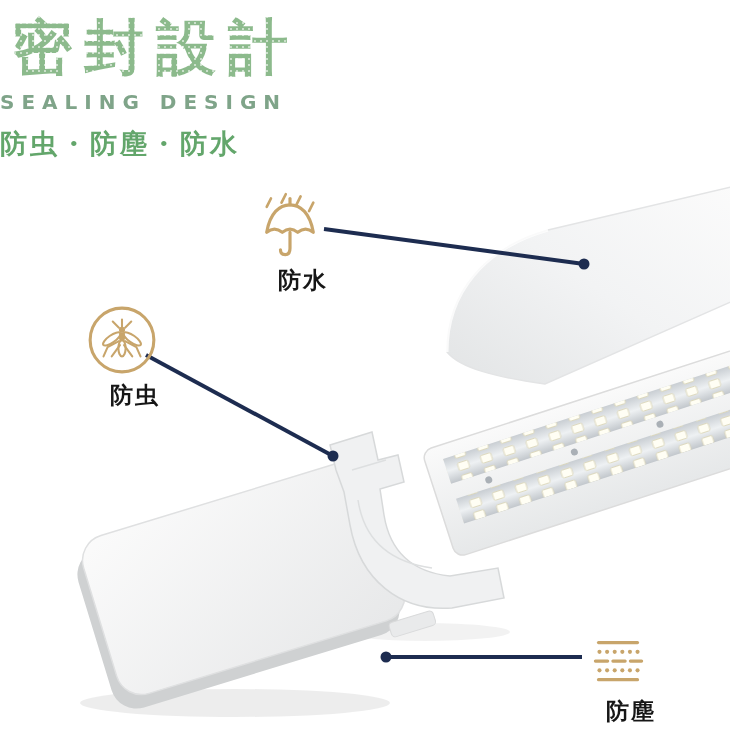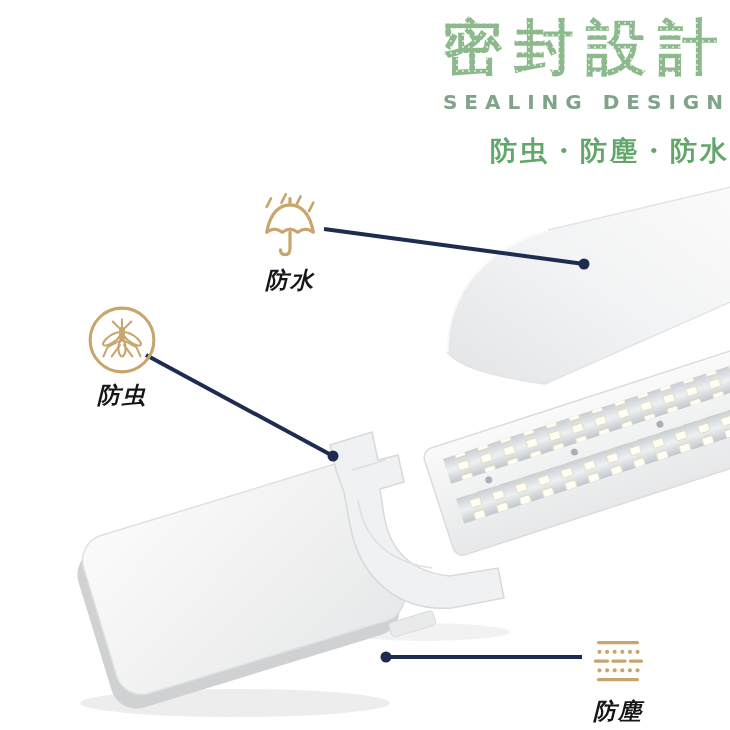--- a/index.html
+++ b/index.html
@@ -7,41 +7,41 @@
   body {
     font-family:"DejaVu Sans","Liberation Sans",sans-serif;
     width:730px; height:730px; overflow:hidden;
   }
   .canvas {
     position:relative; width:730px; height:730px;
     background:#ffffff; overflow:hidden;
   }
   .art { position:absolute; left:0; top:0; width:730px; height:730px; }
 
-  .header { position:absolute; top:14px; left:0; width:100%; text-align:right; }
+  .header { position:absolute; top:14px; left:0; width:100%; text-align:left; }
   .title {
     display:inline-block;
     font-size:60px; font-weight:bold; letter-spacing:12px; padding-left:12px;
     color:transparent;
     background-color:var(--title-green,#8cba8c);
     background-image:radial-gradient(rgba(255,255,255,.55) 1.1px, rgba(255,255,255,0) 1.4px);
     background-size:6px 6px;
     -webkit-background-clip:text; background-clip:text;
     line-height:1.1;
   }
   .subtitle {
     margin-top:10px; font-size:20px; font-weight:bold; letter-spacing:7px;
     color:var(--subtitle-green,#7fa489);
   }
   .tagline {
-    margin-top:19px; font-size:27px; font-weight:bold; letter-spacing:3px;
+    margin-top:12px; font-size:27px; font-weight:bold; letter-spacing:3px;
     color:var(--tagline-green,#63a66b);
   }
 
-  .feature { position:absolute; text-align:center;font-style:italic; }
+  .feature { position:absolute; text-align:right; }
   .feature svg { display:block; margin:0 auto; }
   .feature .label {
     margin-top:3px; font-size:23px; font-weight:bold;
     color:var(--label-dark,#161616); letter-spacing:2px;
   }
   .f-water  { left:252px; top:190px; width:76px; }
   .f-insect { left:84px;  top:303px; width:76px; }
   .f-dust   { left:580px; top:621px; width:76px; }
 
   .st-gold { stroke:var(--icon-gold,#c8a56b); fill:none; stroke-linecap:round; stroke-linejoin:round; }

